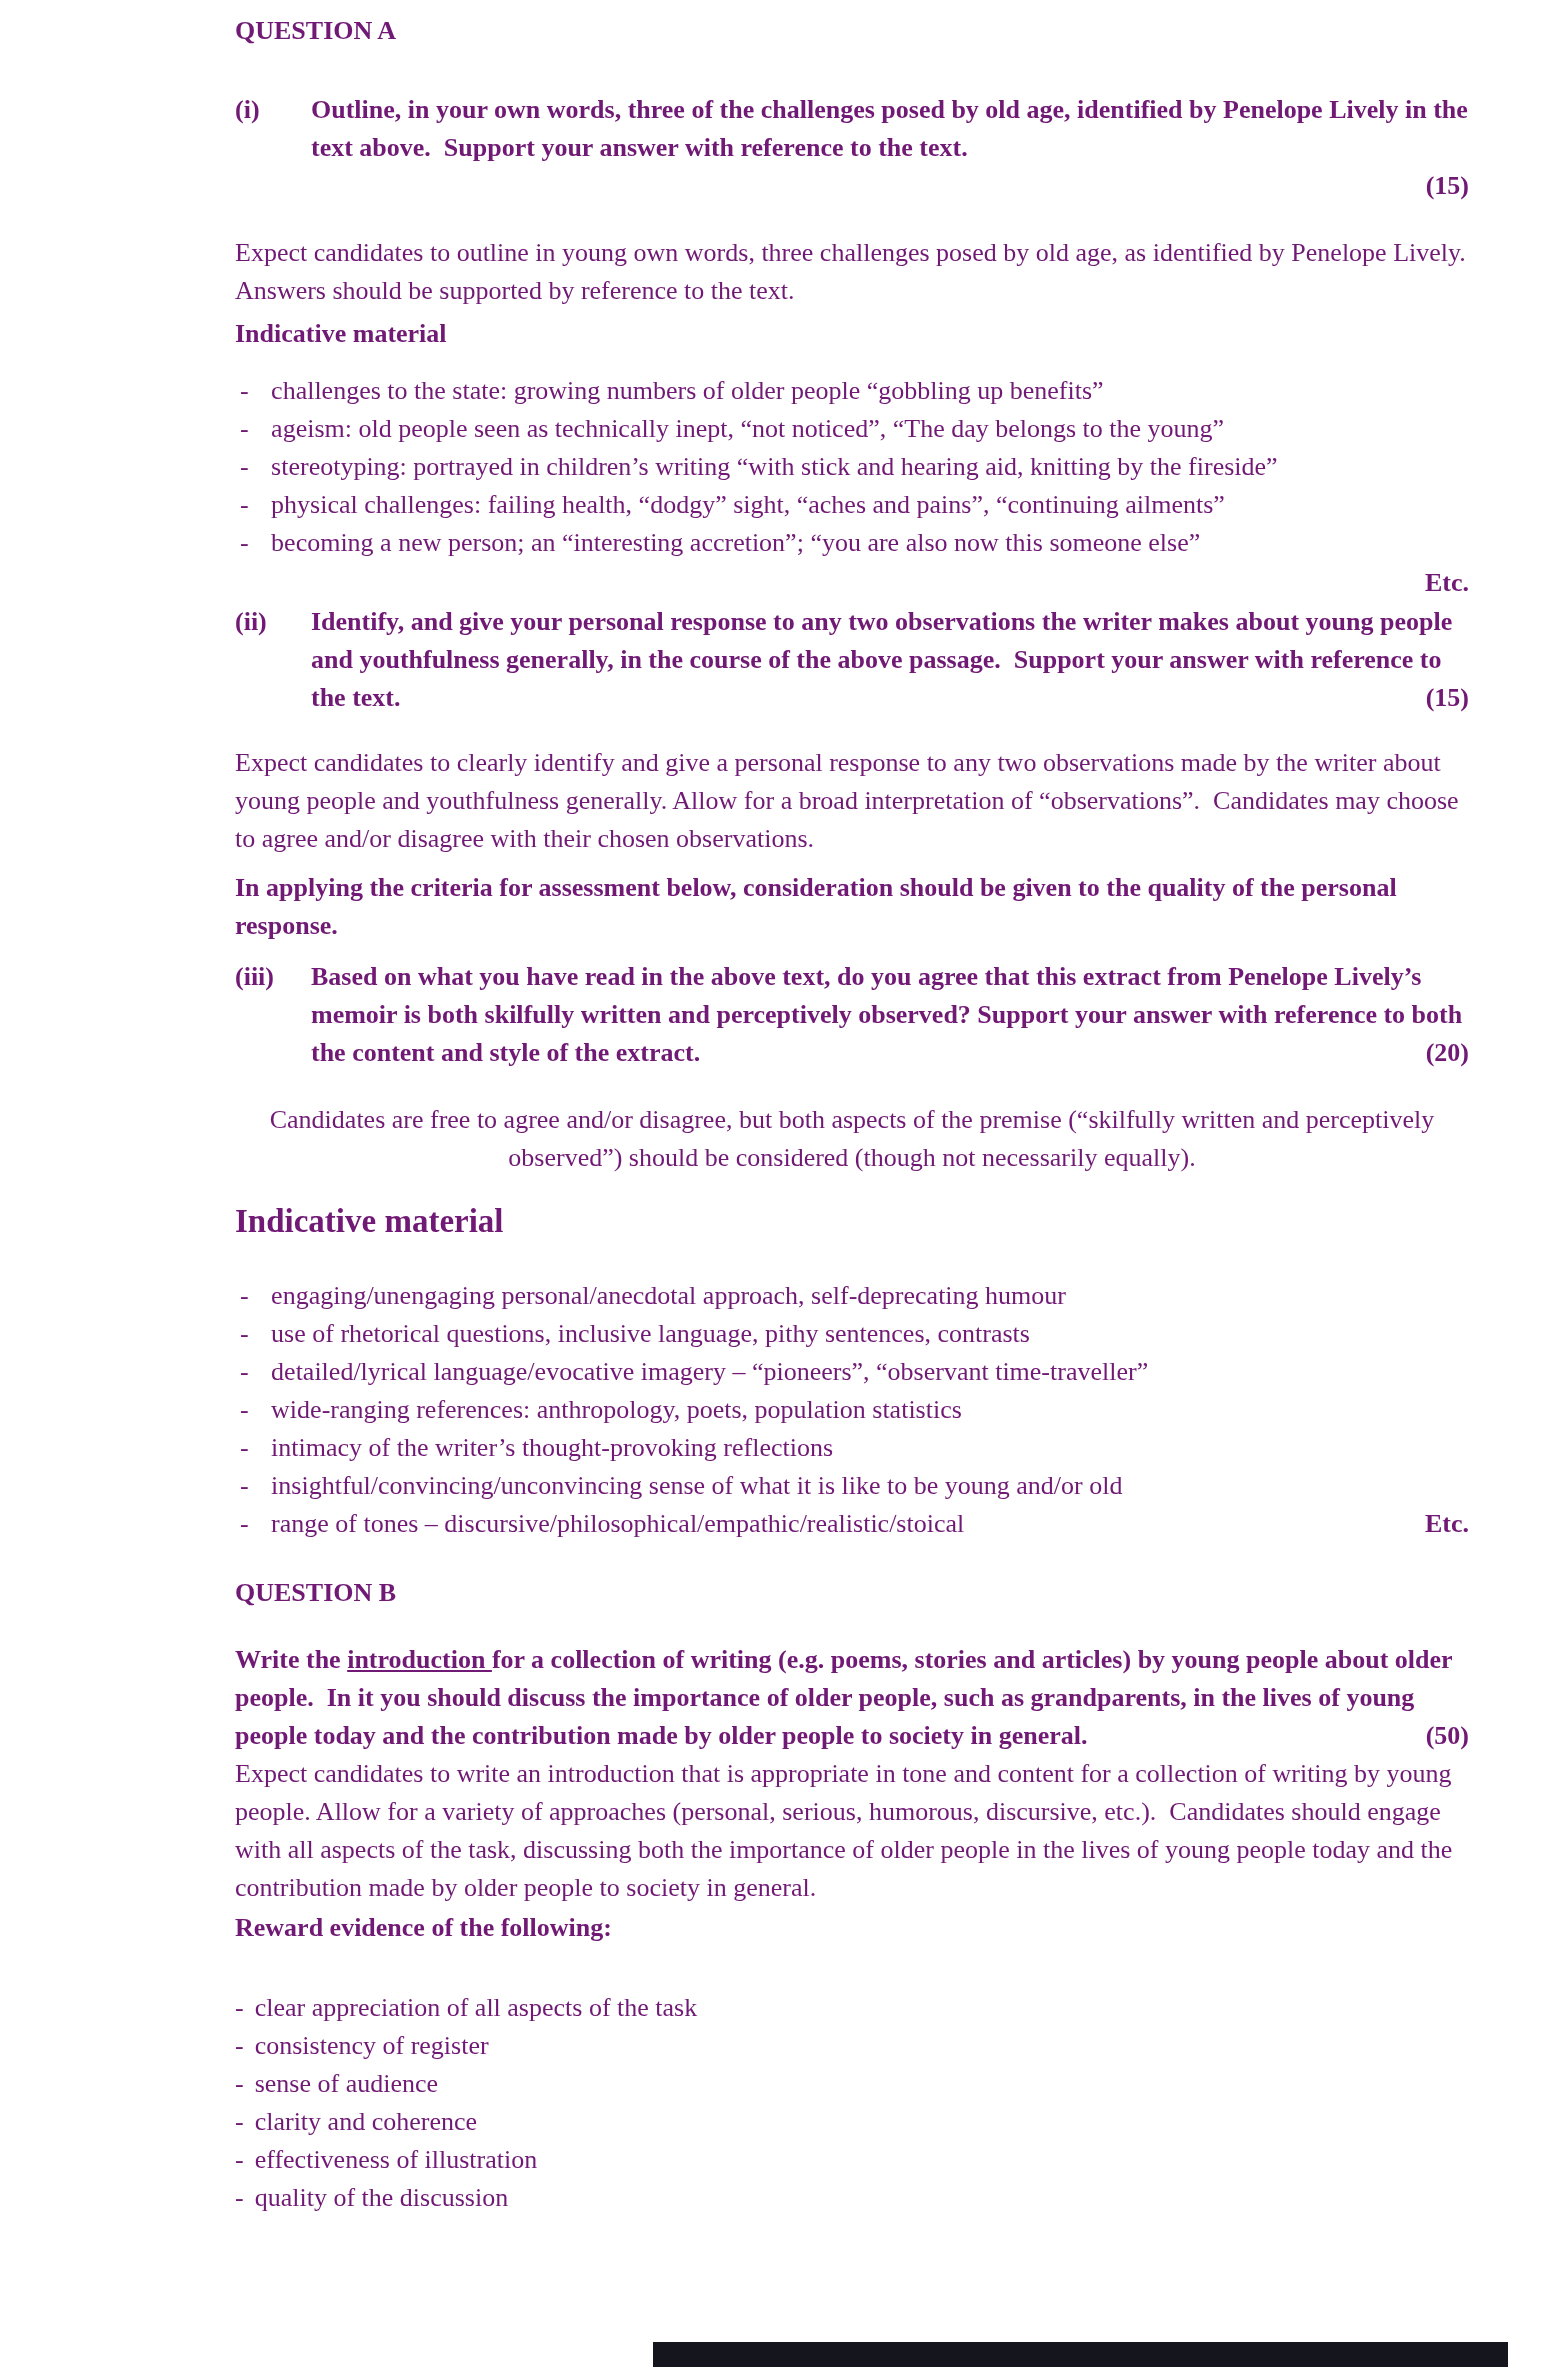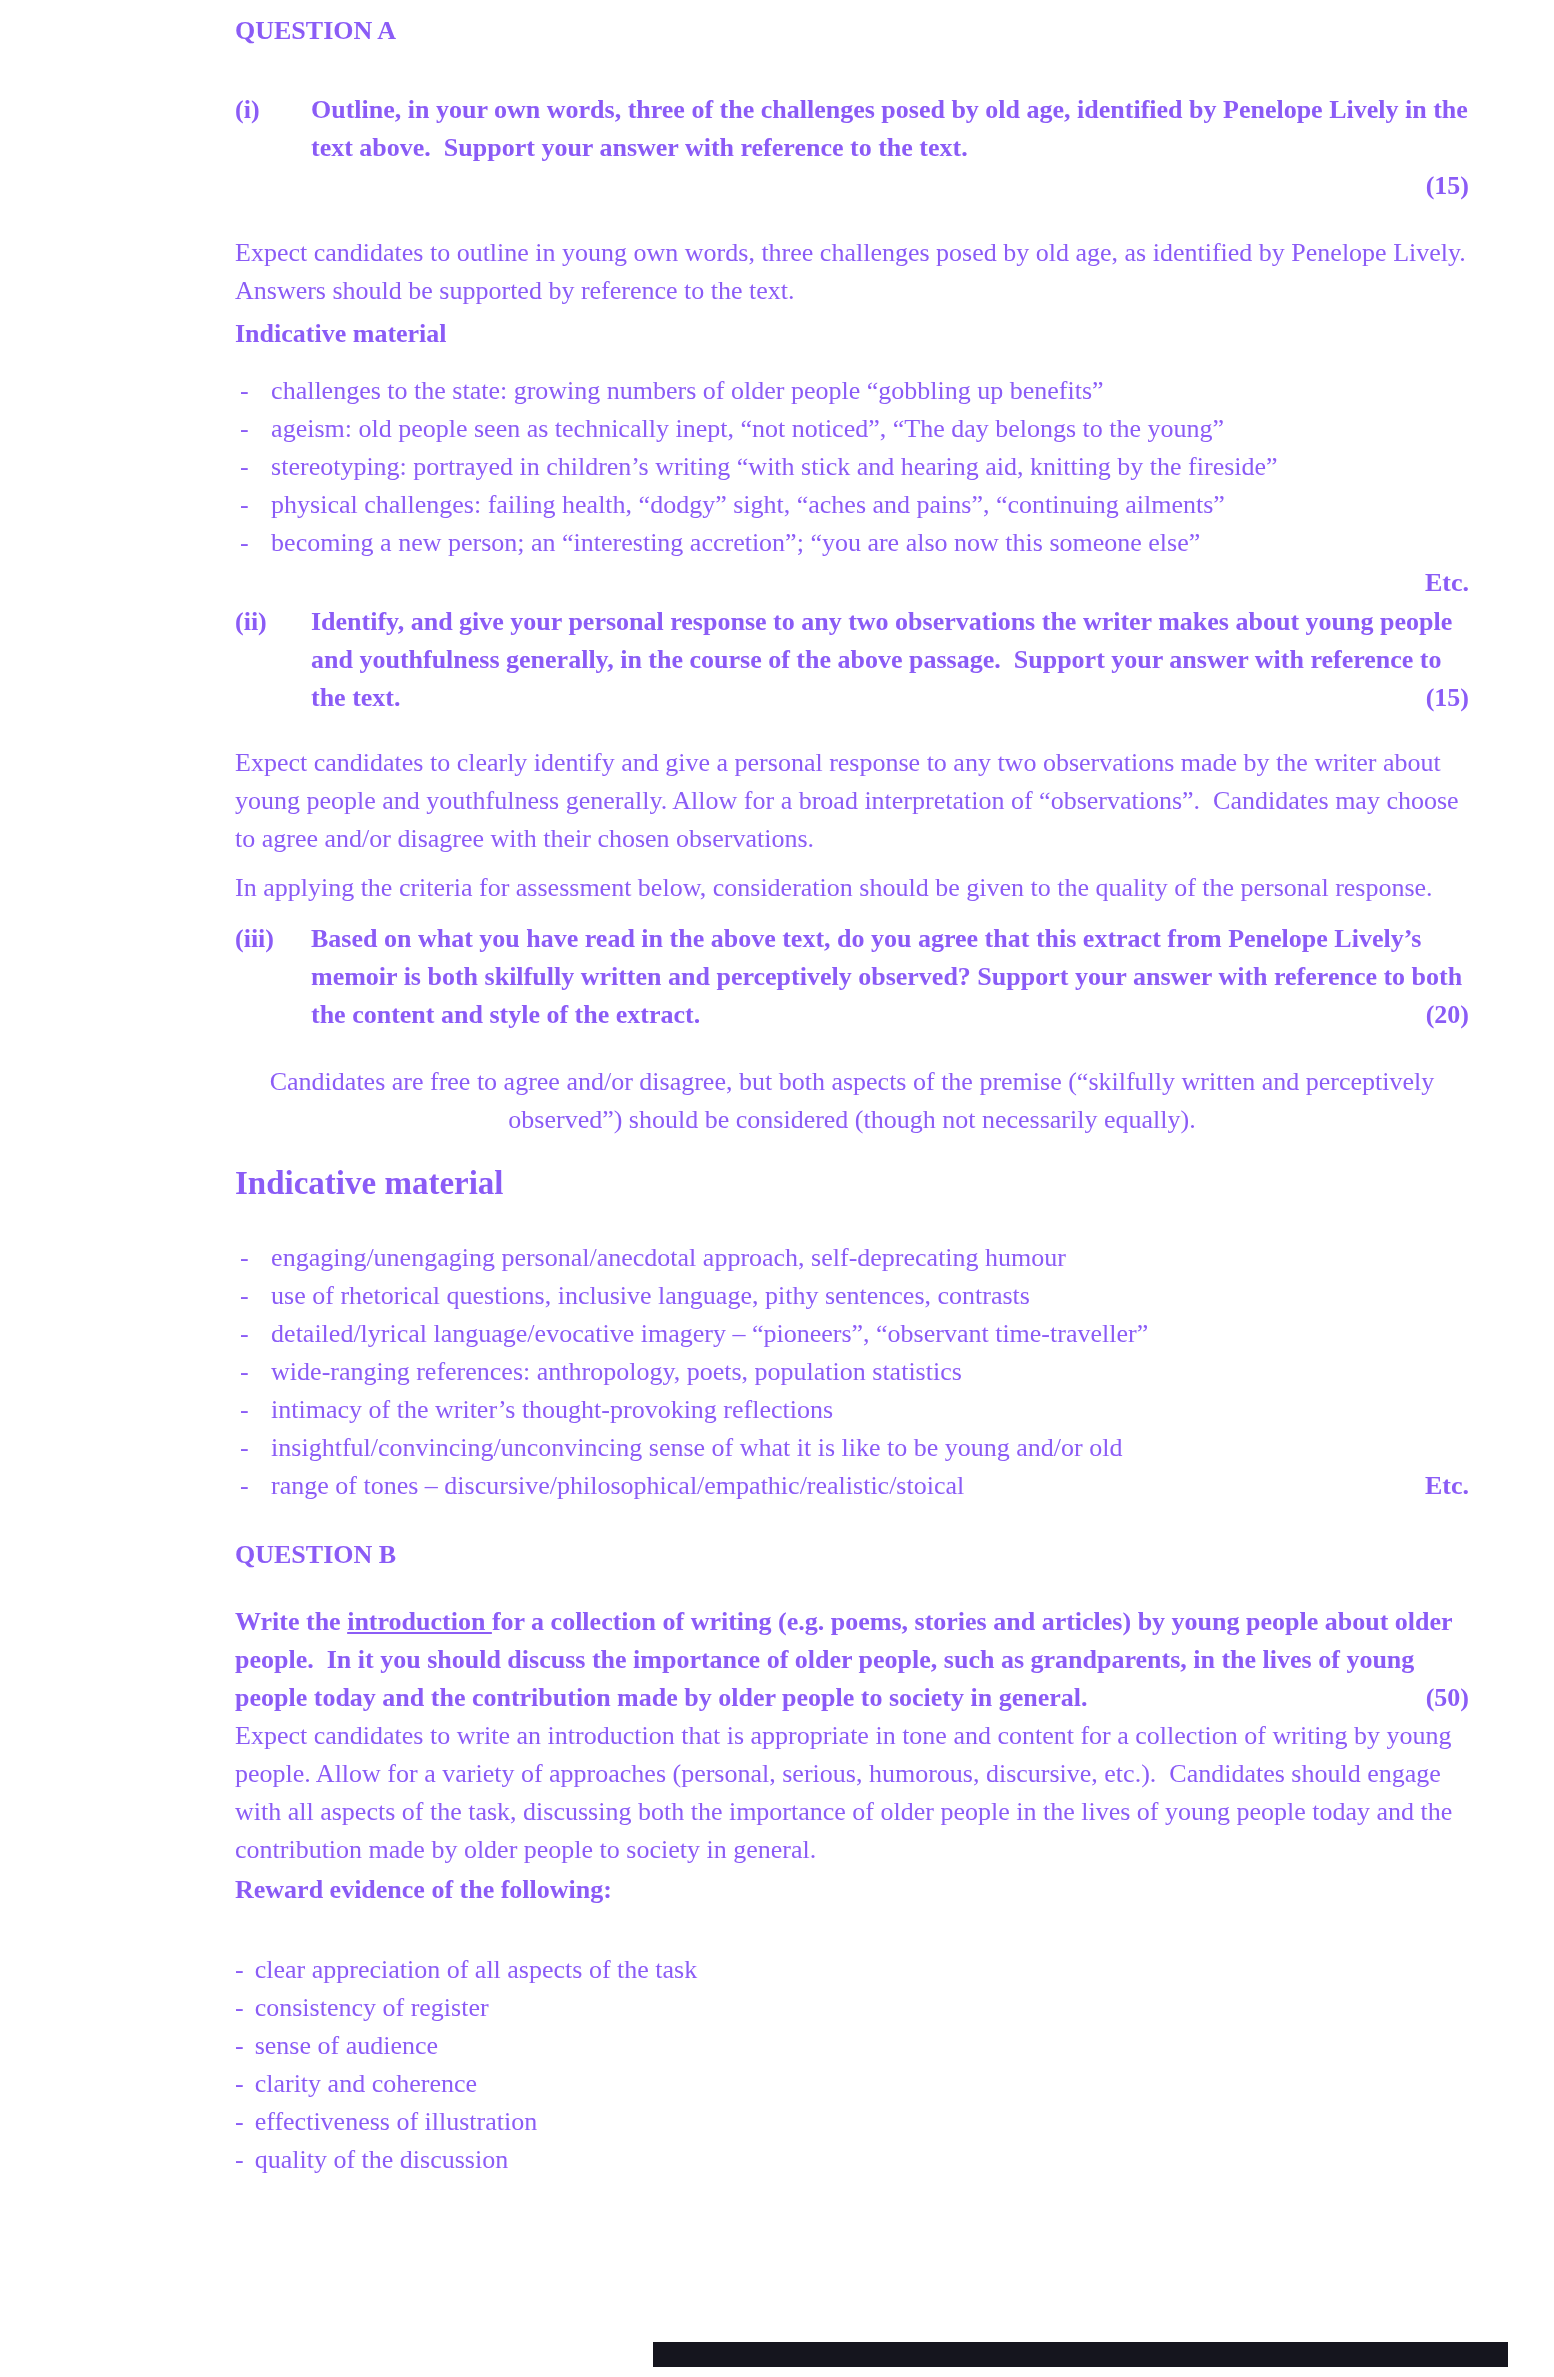--- a/index.html
+++ b/index.html
@@ -2,21 +2,21 @@
 <html style="font-size:13.7px"><head>
 <meta charset="utf-8">
 <style>
   * { margin: 0; padding: 0; box-sizing: border-box; }
   html, body { background: #ffffff; }
   .page {
     position: relative;
     width: 1555px;
     height: 2377px;
     background: #ffffff;
-    color: #8b5cf6;
+    color: #701a75;
     font-family: "Liberation Serif", "DejaVu Serif", serif;
     font-size: 26px;
     line-height: 38px;
     overflow: hidden;
   }
   .content { padding: 12px 86px 0 235px; }
   .pre { white-space: pre-wrap; }
   .section-heading { font-weight: bold; }
   .qa-heading { margin-bottom: 41px; }
   .qb-heading { margin-bottom: 29px; }
@@ -26,21 +26,21 @@
   .q2-block { margin-bottom: 27px; }
   .q3-block { margin-bottom: 29px; }
   .q-num { flex: 0 0 76px; }
   .q-body { flex: 1; position: relative; }
   .marks-line { text-align: right; }
   .marks-abs { position: absolute; right: 0; bottom: 0; font-weight: bold; }
 
   .para {}
   .expect1 { margin-bottom: 5.1px; }
   .expect2 { margin-bottom: 10.3px; }
-  .note    { margin-bottom: 13.7px; }
+  .note    { margin-bottom: 13.7px; font-weight: bold; }
   .expect3 { margin-bottom: 22px; text-align: center; }
   .b-expect { margin-bottom: 1.7px; }
 
   .ind-small { font-weight: bold; margin-bottom: 19px; }
   .ind-large { font-weight: bold; font-size: 33px; line-height: 44px; margin-bottom: 34px; }
   .reward-heading { font-weight: bold; margin-bottom: 42px; }
 
   .list-a { margin-bottom: 1.7px; }
   .list-b { margin-bottom: 31px; }
   .dash-item { display: flex; padding-left: 5.1px; position: relative; }

